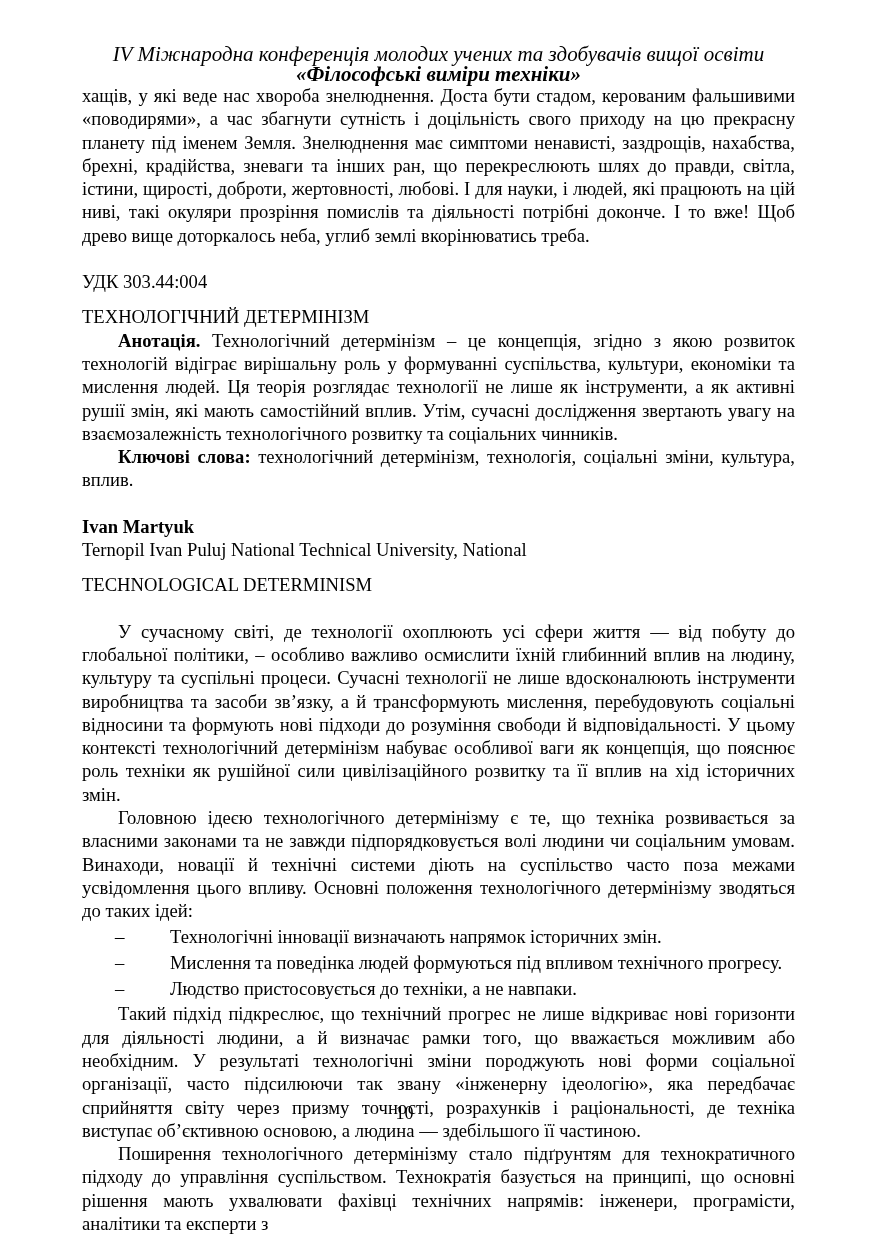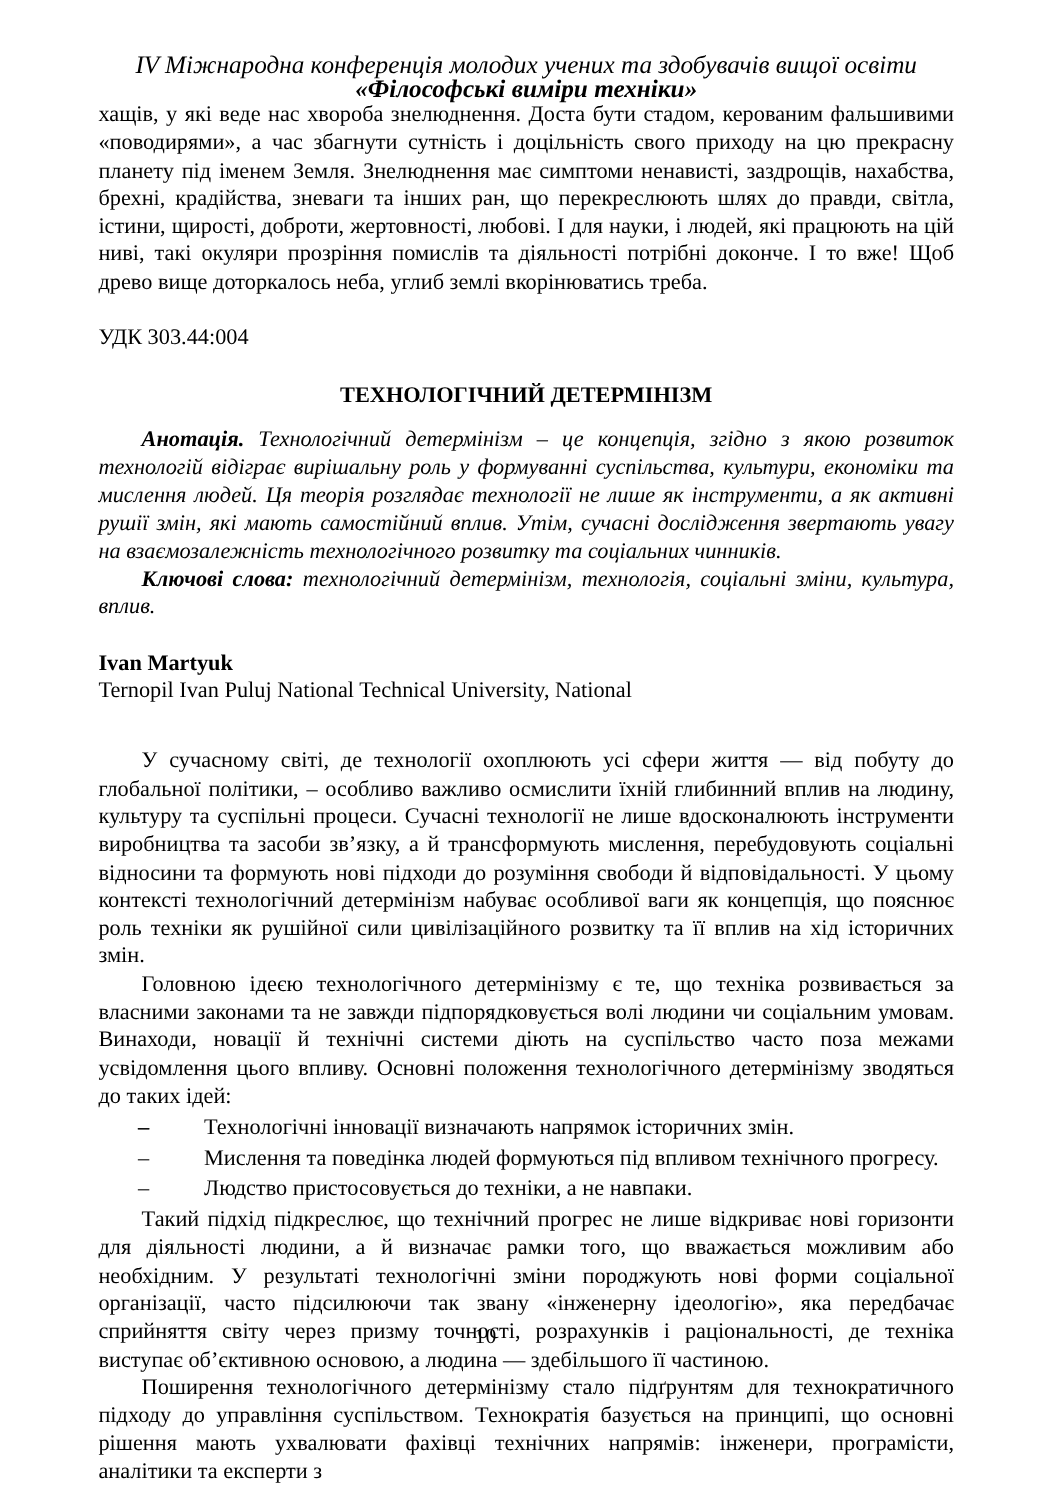--- a/index.html
+++ b/index.html
@@ -30,25 +30,25 @@
     line-height: 23.3px;
   }
   .para {
     text-align: justify;
     margin: 0;
   }
   .indent { text-indent: 36px; }
   .gap-line { height: 23px; }
   .gap-half { height: 12px; }
   .bold { font-weight: bold; }
-  .italic { font-style: italic; }
+  .italic { }
   .center-title {
-    text-align: center;
-    font-weight: bold;
-    margin: 13px;
+    text-align: left;
+    font-weight: normal;
+    margin: 0;
   }
   .list-item {
     position: relative;
     padding-left: 88px;
     margin: 2.5px 0;
     text-align: left;
   }
   .list-marker {
     position: absolute;
     left: 33px;
@@ -88,20 +88,21 @@
 
     <p class="para indent italic"><span class="bold">Ключові слова:</span><span> технологічний детермінізм, технологія, соціальні зміни, культура, вплив.</span></p>
 
     <div class="gap-line"></div>
 
     <div class="bold">Ivan Martyuk</div>
     <div>Ternopil Ivan Puluj National Technical  University, National</div>
 
     <div class="gap-half"></div>
 
+    <h1 class="center-title body-text">TECHNOLOGICAL DETERMINISM</h1>
 
     <div class="gap-line"></div>
 
     <p class="para indent">У сучасному світі, де технології охоплюють усі сфери життя — від побуту до глобальної політики, – особливо важливо осмислити їхній глибинний вплив на людину, культуру та суспільні процеси. Сучасні технології не лише вдосконалюють інструменти виробництва та засоби зв’язку, а й трансформують мислення, перебудовують соціальні відносини та формують нові підходи до розуміння свободи й відповідальності. У цьому контексті технологічний детермінізм набуває особливої ваги як концепція, що пояснює роль техніки як рушійної сили цивілізаційного розвитку та її вплив на хід історичних змін.</p>
     <p class="para indent">Головною ідеєю технологічного детермінізму є те, що техніка розвивається за власними законами та не завжди підпорядковується волі людини чи соціальним умовам. Винаходи, новації й технічні системи діють на суспільство часто поза межами усвідомлення цього впливу. Основні положення технологічного детермінізму зводяться до таких ідей:</p>
 
     <div>
       <div class="list-item"><span class="list-marker">–</span></div>
       <div class="list-item"><span class="list-marker">–</span><span>Технологічні інновації визначають напрямок історичних змін.</span></div>
       <div class="list-item"><span class="list-marker">–</span><span>Мислення та поведінка людей формуються під впливом технічного прогресу.</span></div>

